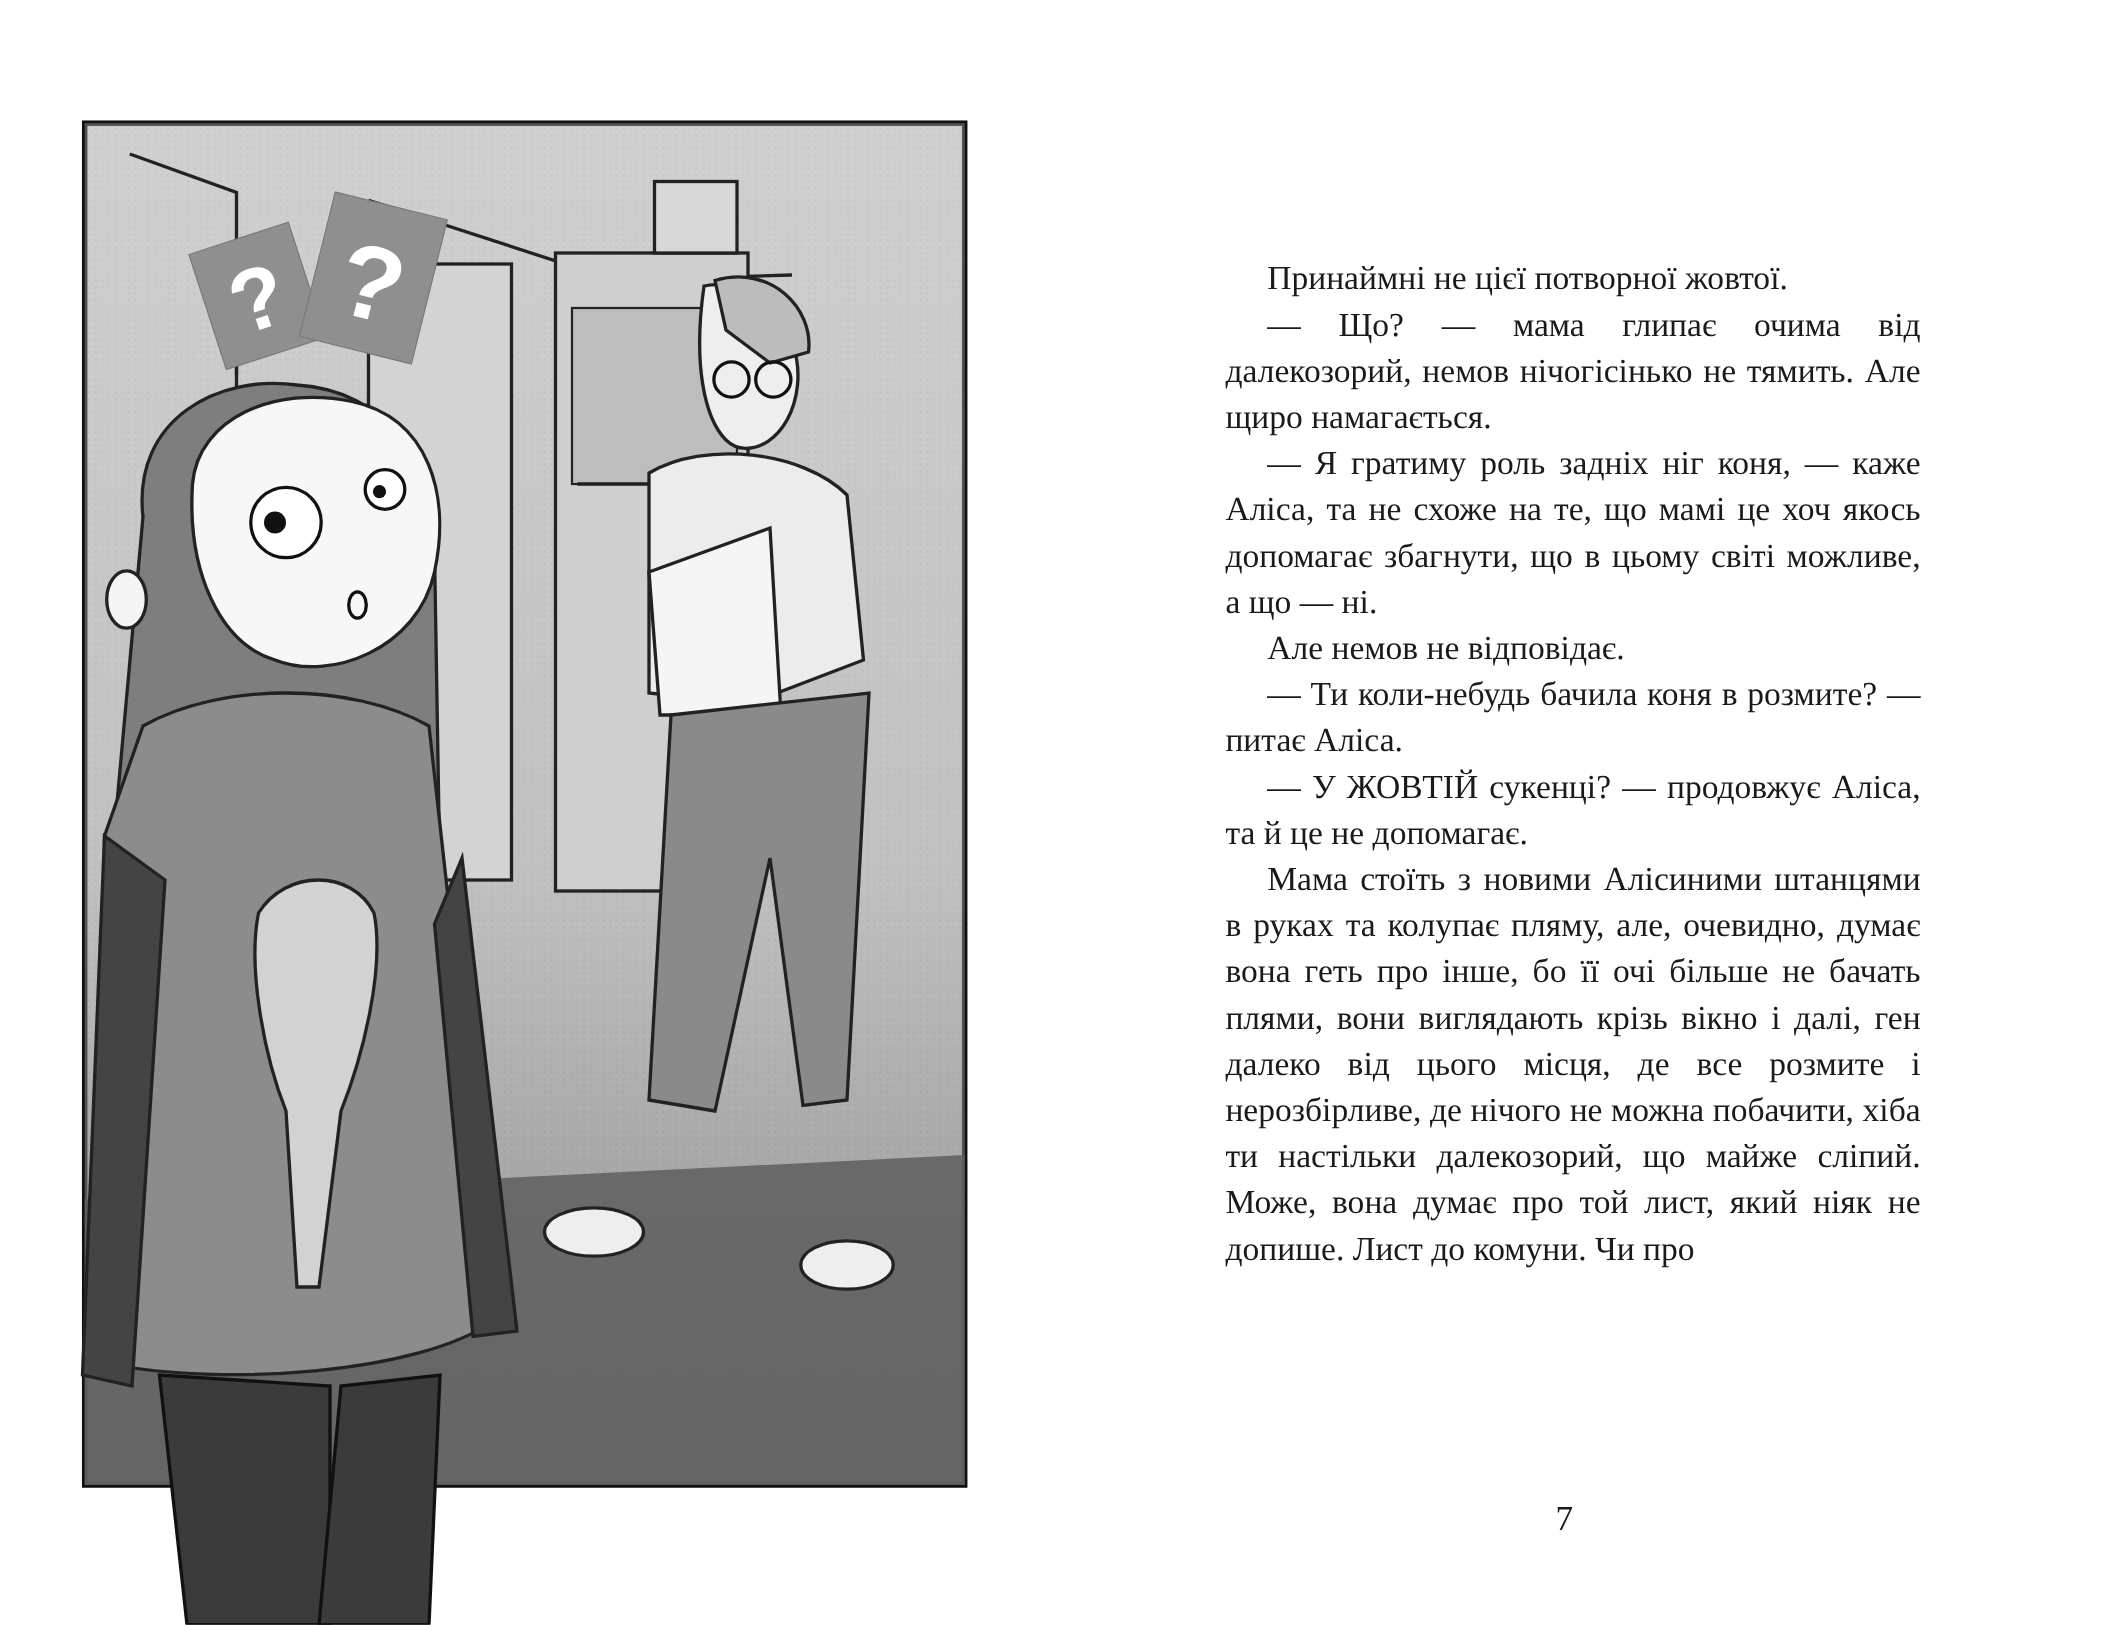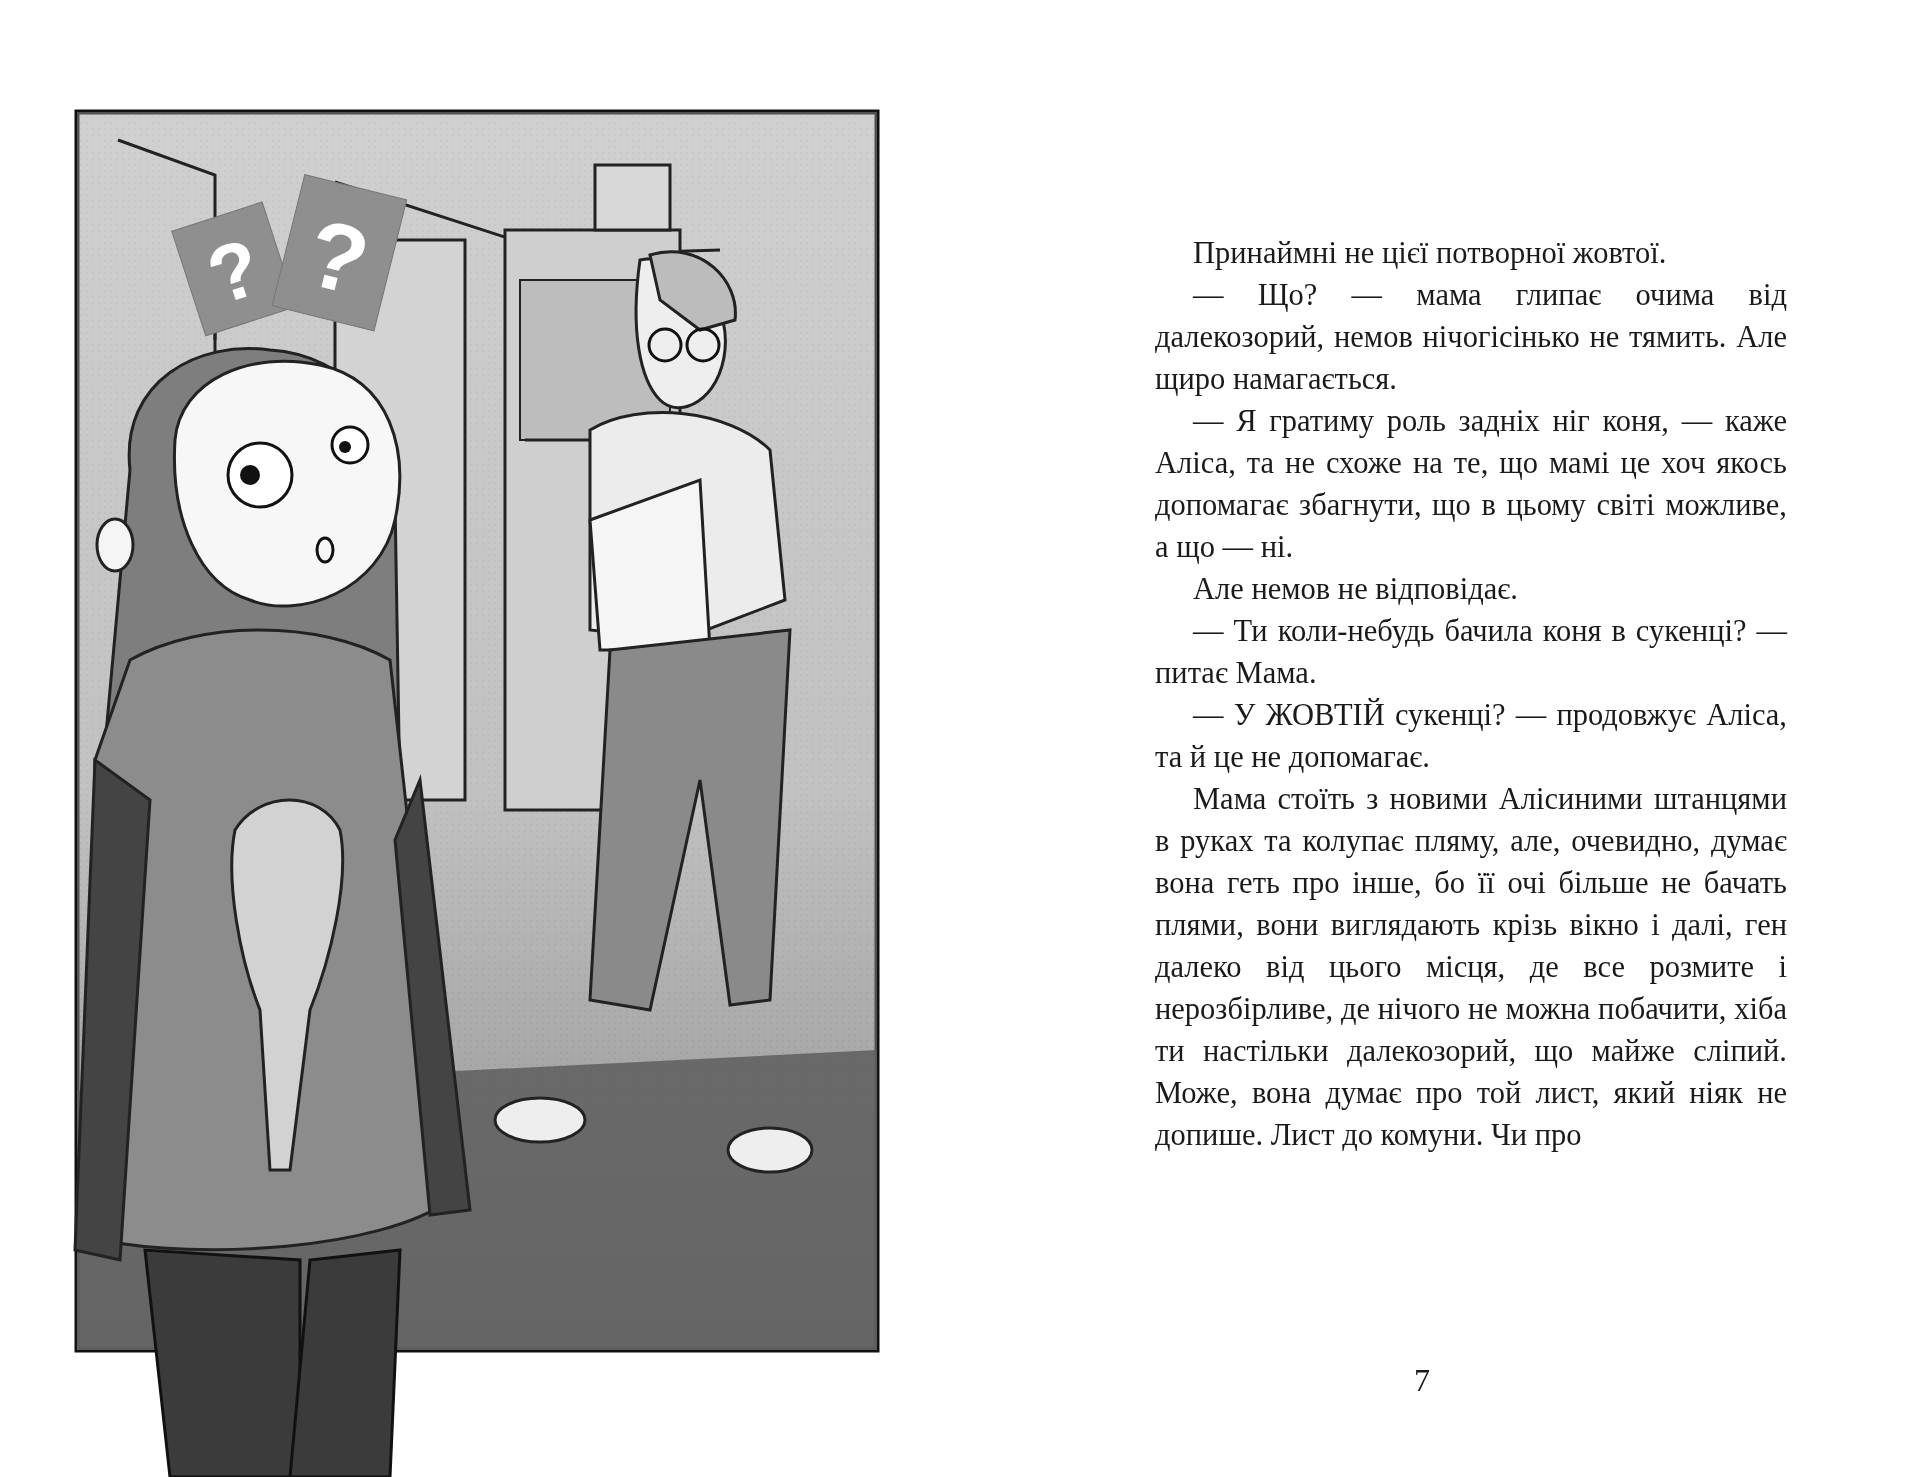--- a/index.html
+++ b/index.html
@@ -1,18 +1,18 @@
 <!DOCTYPE html>
 <html><head>
 <meta charset="utf-8">
 <style>
   html,body{margin:0;padding:0;background:#fff;}
   body{width:1920px;height:1477px;position:relative;overflow:hidden;font-family:"Liberation Serif","DejaVu Serif",serif;color:#1a1a1a;}
   .illustration{position:absolute;left:0;top:0;width:900px;height:1477px;}
-  .text-column{position:absolute;left:1155px;top:232px;width:632px;font-size:30.5px;line-height:42px;text-align:justify;}
+  .text-column{position:absolute;left:1114px;top:232px;width:632px;font-size:30.5px;line-height:42px;text-align:justify;}
   .para{margin:0;text-indent:38px;}
   .page-number{position:absolute;left:1414px;top:1362px;font-size:32px;}
 </style>
 </head>
 <body>
 
 <div class="illustration">
   <svg width="900" height="1477" viewBox="0 0 900 1477" xmlns="http://www.w3.org/2000/svg">
     <defs>
       <pattern id="dots" width="6" height="6" patternUnits="userSpaceOnUse">
@@ -83,18 +83,18 @@
       <path d="M310 1260 L290 1477 L390 1477 L400 1250 Z" fill="#3b3b3b" stroke="#111" stroke-width="3"></path>
     </g>
   </svg>
 </div>
 
 <div class="text-column">
   <p class="para">Принаймні не цієї потворної жовтої.</p>
   <p class="para">— Що? — мама глипає очима від далекозорий, немов нічогісінько не тямить. Але щиро намагається.</p>
   <p class="para">— Я гратиму роль задніх ніг коня, — каже Аліса, та не схоже на те, що мамі це хоч якось допомагає збагнути, що в цьому світі можливе, а що — ні.</p>
   <p class="para">Але немов не відповідає.</p>
-  <p class="para">— Ти коли-небудь бачила коня в сукенці? — питає Мама.</p>
+  <p class="para">— Ти коли-небудь бачила коня в розмите? — питає Аліса.</p>
   <p class="para">— У ЖОВТІЙ сукенці? — продовжує Аліса, та й це не допомагає.</p>
   <p class="para">Мама стоїть з новими Алісиними штанцями в руках та колупає пляму, але, очевидно, думає вона геть про інше, бо її очі більше не бачать плями, вони виглядають крізь вікно і далі, ген далеко від цього місця, де все розмите і нерозбірливе, де нічого не можна побачити, хіба ти настільки далекозорий, що майже сліпий. Може, вона думає про той лист, який ніяк не допише. Лист до комуни. Чи про</p>
 </div>
 
 <div class="page-number">7</div>
 
 </body></html>

